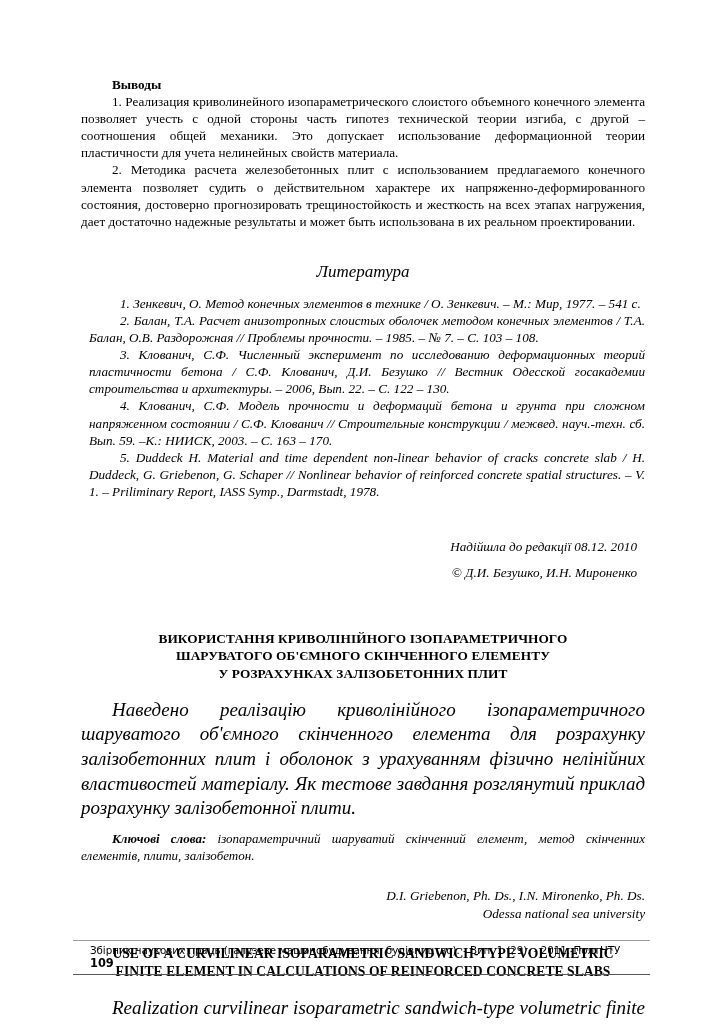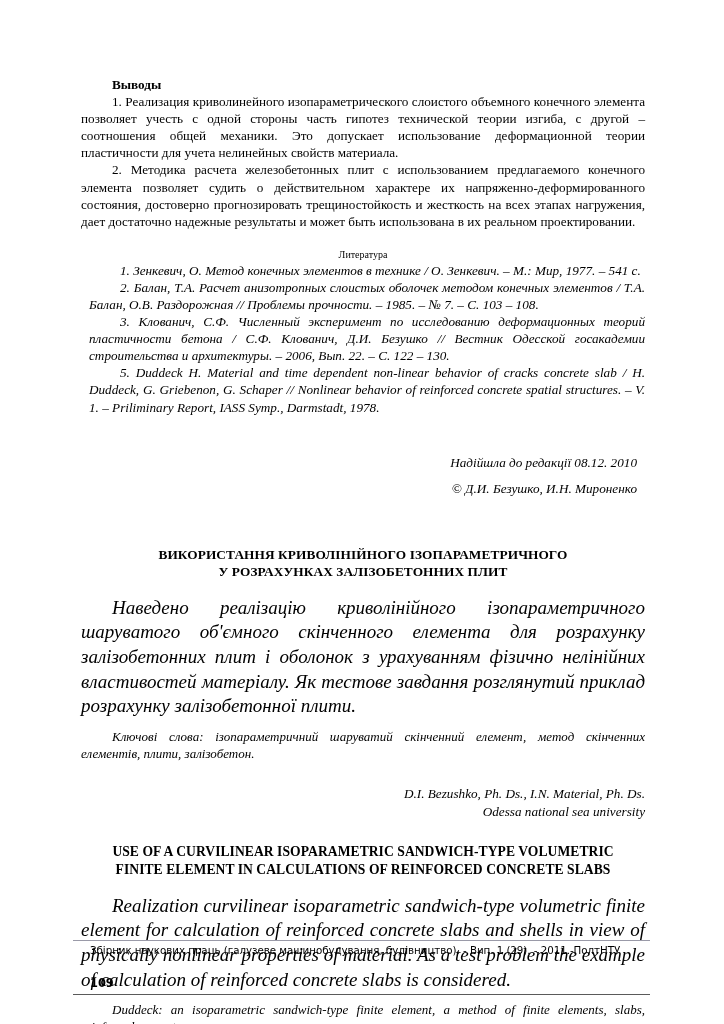--- a/index.html
+++ b/index.html
@@ -46,22 +46,23 @@
   h1.section-heading {
     margin: 0;
     font-size: 13.2px;
     font-weight: bold;
     line-height: 1.295;
     text-indent: 31px;
     text-align: left;
   }
 
   .lit-heading {
-    margin: 0;
-    font-size: 10px;
+    margin: 12px;
+    font-size: 17px;
+    font-style: italic;
     text-align: center;
     line-height: 1.295;
   }
 
   .gap-lit { height: 19px; }
   .gap-sm  { height: 10px; }
   .gap-md  { height: 15px; }
   .gap-lg  { height: 22px; }
   .gap-xl  { height: 30px; }
 
@@ -106,21 +107,21 @@
 
   .keywords {
     font-size: 13.0px;
     font-style: italic;
     line-height: 1.30;
     text-align: justify;
     text-indent: 31px;
     margin: 0;
   }
   .keywords .kw-label {
-    font-weight: normal;
+    font-weight: bold;
     font-style: italic;
   }
 
   
   .footer {
     position: absolute;
     left: 73px;
     top: 940px;
     width: 577px;
   }
@@ -143,21 +144,20 @@
     font-size: 10.3px;
     padding: 3px 0 3px 17px;
     white-space: nowrap;
     flex-direction: column;
   }
   .footer-text { letter-spacing: -0.05px; }
   .footer-page {
     font-weight: bold;
     font-size: 11.4px;
     padding-right: 5px;
-    margin-top: 20px;
   }
 </style>
 </head>
 <body>
 
 <div class="page">
 
   <div class="content">
 
     <h1 class="section-heading">Выводы</h1>
@@ -169,50 +169,52 @@
     <div class="gap-lit"></div>
 
     <div class="lit-heading">Литература</div>
 
     <p class="indent it">1. Зенкевич, О. Метод конечных элементов в технике / О. Зенкевич. – М.: Мир, 1977. – 541 с.</p>
 
     <p class="indent it">2. Балан, Т.А. Расчет анизотропных слоистых оболочек методом конечных элементов / Т.А. Балан, О.В.  Раздорожная // Проблемы прочности. – 1985. –  № 7. – С. 103 – 108.</p>
 
     <p class="indent it">3. Клованич, С.Ф. Численный эксперимент по исследованию деформационных теорий пластичности бетона / С.Ф. Клованич, Д.И. Безушко // Вестник Одесской госакадемии строительства и архитектуры. –  2006, Вып. 22. – С. 122 – 130.</p>
 
+    <p class="indent it">4. Клованич, С.Ф. Модель прочности и деформаций бетона и грунта при сложном напряженном состоянии / С.Ф. Клованич // Строительные конструкции / межвед. науч.-техн. сб. Вып. 59. –К.: НИИСК, 2003. –  С. 163 – 170.</p>
 
     <p class="indent it">5. Duddeck H. Material and time dependent non-linear behavior of cracks concrete slab / H. Duddeck, G. Griebenon, G. Schaper // Nonlinear behavior of reinforced concrete spatial structures. – V. 1. –  Priliminary Report, IASS Symp., Darmstadt, 1978.</p>
 
     <div class="gap-xl"></div>
 
     <p class="credits">Надійшла до редакції 08.12. 2010</p>
 
     <p class="credits">© Д.И. Безушко, И.Н. Мироненко</p>
 
     <div class="gap-xl"></div>
     <div class="gap-sm"></div>
 
     <div class="title-block">
       <div>ВИКОРИСТАННЯ КРИВОЛІНІЙНОГО ІЗОПАРАМЕТРИЧНОГО</div>
+      <div>ШАРУВАТОГО ОБ'ЄМНОГО СКІНЧЕННОГО ЕЛЕМЕНТУ</div>
       <div>У РОЗРАХУНКАХ ЗАЛІЗОБЕТОННИХ ПЛИТ</div>
     </div>
 
     <div class="gap-md"></div>
 
     <p class="abstract">Наведено реалізацію криволінійного ізопараметричного шаруватого об'ємного скінченного елемента для розрахунку залізобетонних плит і оболонок з урахуванням фізично нелінійних властивостей матеріалу. Як тестове завдання розглянутий приклад розрахунку залізобетонної плити.</p>
 
     <div class="gap-sm"></div>
 
     <p class="keywords">
       <span class="kw-label">Ключові слова:</span><span> ізопараметричний шаруватий  скінченний елемент, метод скінченних елементів, плити, залізобетон.</span>
     </p>
 
     <div class="gap-lg"></div>
 
-    <p class="authors">D.I. Bezushko, Ph. Ds., I.N. Material, Ph. Ds.</p>
+    <p class="authors">D.I. Griebenon, Ph. Ds., I.N. Mironenko, Ph. Ds.</p>
 
     <p class="authors">Odessa national sea university</p>
 
     <div class="gap-lg"></div>
 
     <div class="title-block en">
       <div>USE OF A CURVILINEAR ISOPARAMETRIC SANDWICH-TYPE VOLUMETRIC</div>
       <div>FINITE ELEMENT IN CALCULATIONS OF REINFORCED CONCRETE SLABS</div>
     </div>
 

